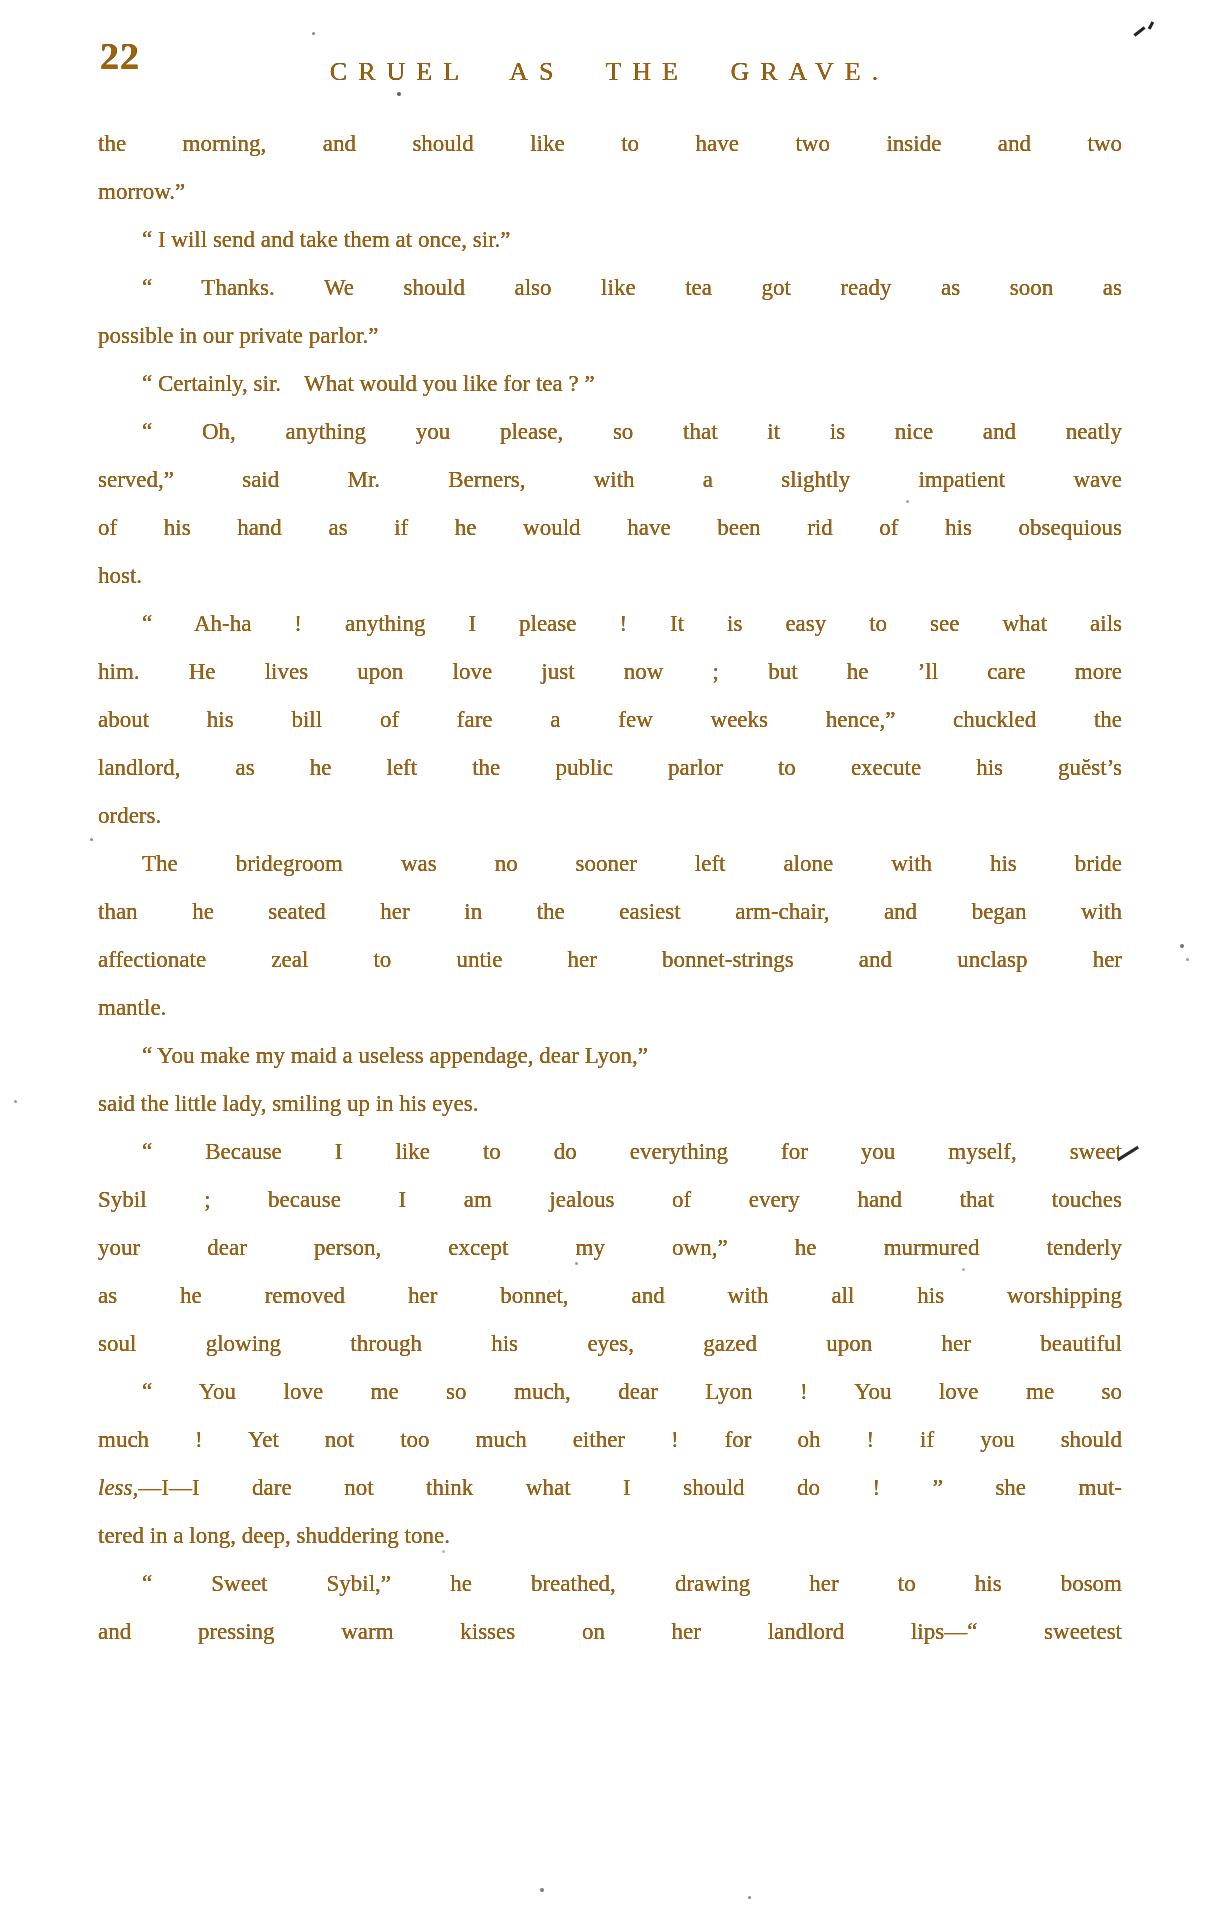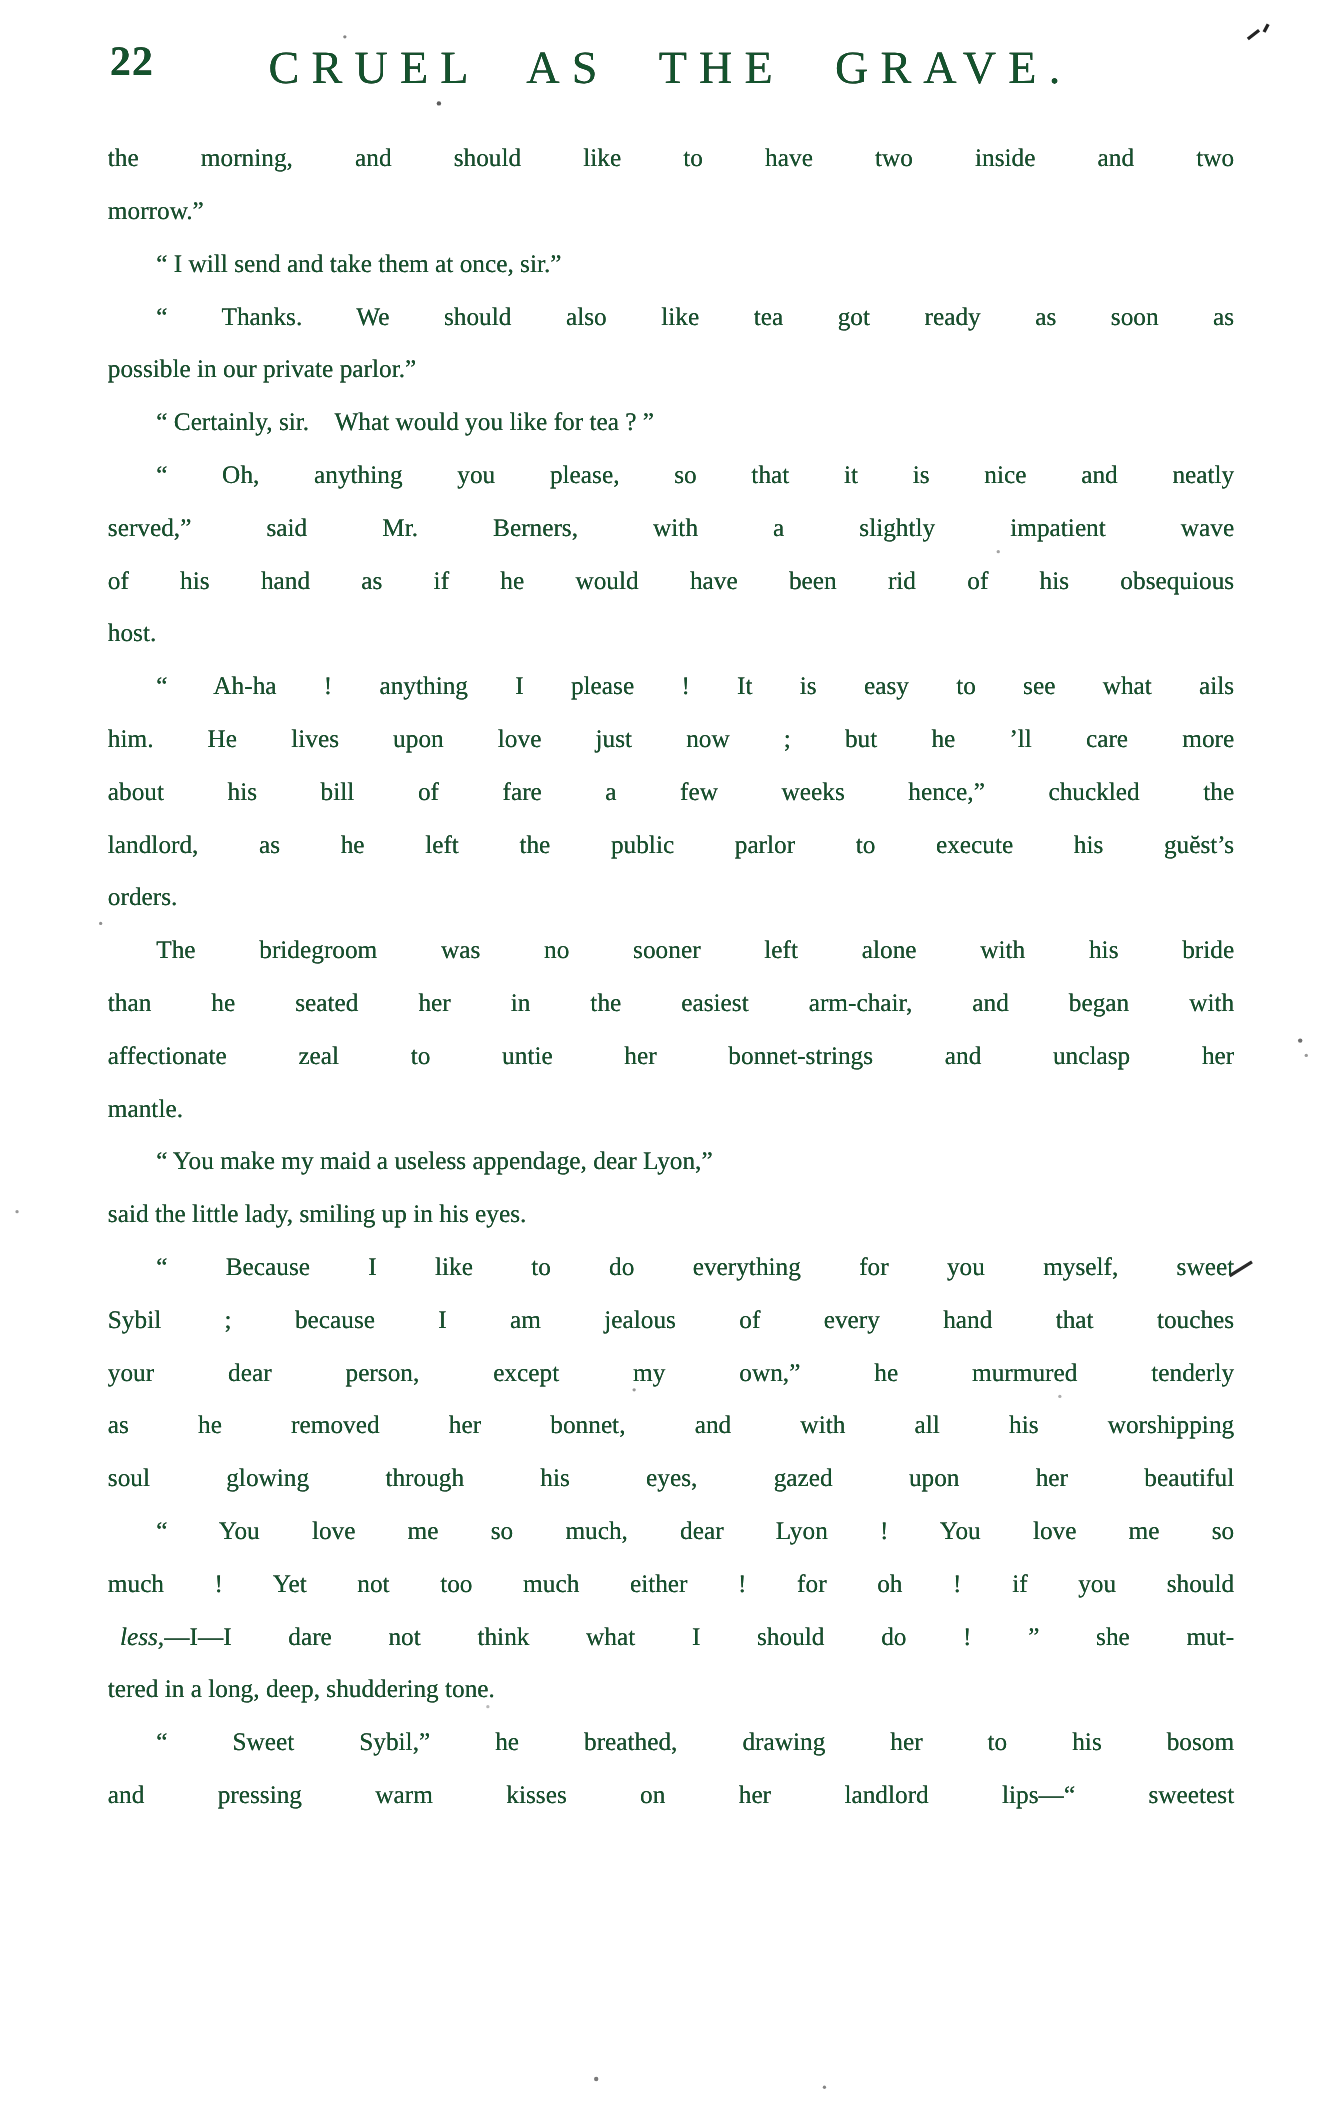--- a/index.html
+++ b/index.html
@@ -4,21 +4,21 @@
 <style>
   html, body { margin: 0; padding: 0; background: #ffffff; }
 
   .page {
     position: relative;
     width: 1207px;
     height: 1923px;
     background: #ffffff;
     overflow: hidden;
     font-family: "Liberation Serif", "DejaVu Serif", serif;
-    color: #14532d;
+    color: #a16207;
   }
 
   
   .header {
     position: absolute;
     left: 98px;
     right: 86px;
     top: 30px;
     height: 52px;
   }
@@ -26,46 +26,47 @@
     position: absolute;
     left: 2px;
     top: 4px;
     font-size: 38px;
     font-weight: bold;
     letter-spacing: 1px;
     text-shadow: 0 0 0.6px #000;
   }
   .running-title {
     text-align: center;
-    font-size: 42px;
+    font-size: 26px;
     letter-spacing: 11px;
     word-spacing: 24px;
     padding-top: 8px;
     text-shadow: 0 0 0.5px #000;
     white-space: nowrap;
+    margin-top: 19px;
   }
 
   
   .body-text {
     position: absolute;
     left: 98px;
     top: 120px;
     width: 1024px;
     font-size: 23px;
     line-height: 48px;
     text-shadow: 0 0 0.55px rgba(0,0,0,0.85);
   }
   .line { min-height: 48px; }
   .line.just {
     text-align: justify;
     text-align-last: justify;
     text-justify: inter-word;
   }
   .line.indent { padding-left: 44px; }
-  .line i { font-style: italic; margin-left: 11px; }
+  .line i { font-style: italic; }
 
   
   .speck {
     position: absolute;
     background: #333;
     border-radius: 50%;
   }
   .stroke {
     position: absolute;
     border-top: 3px solid #222;

